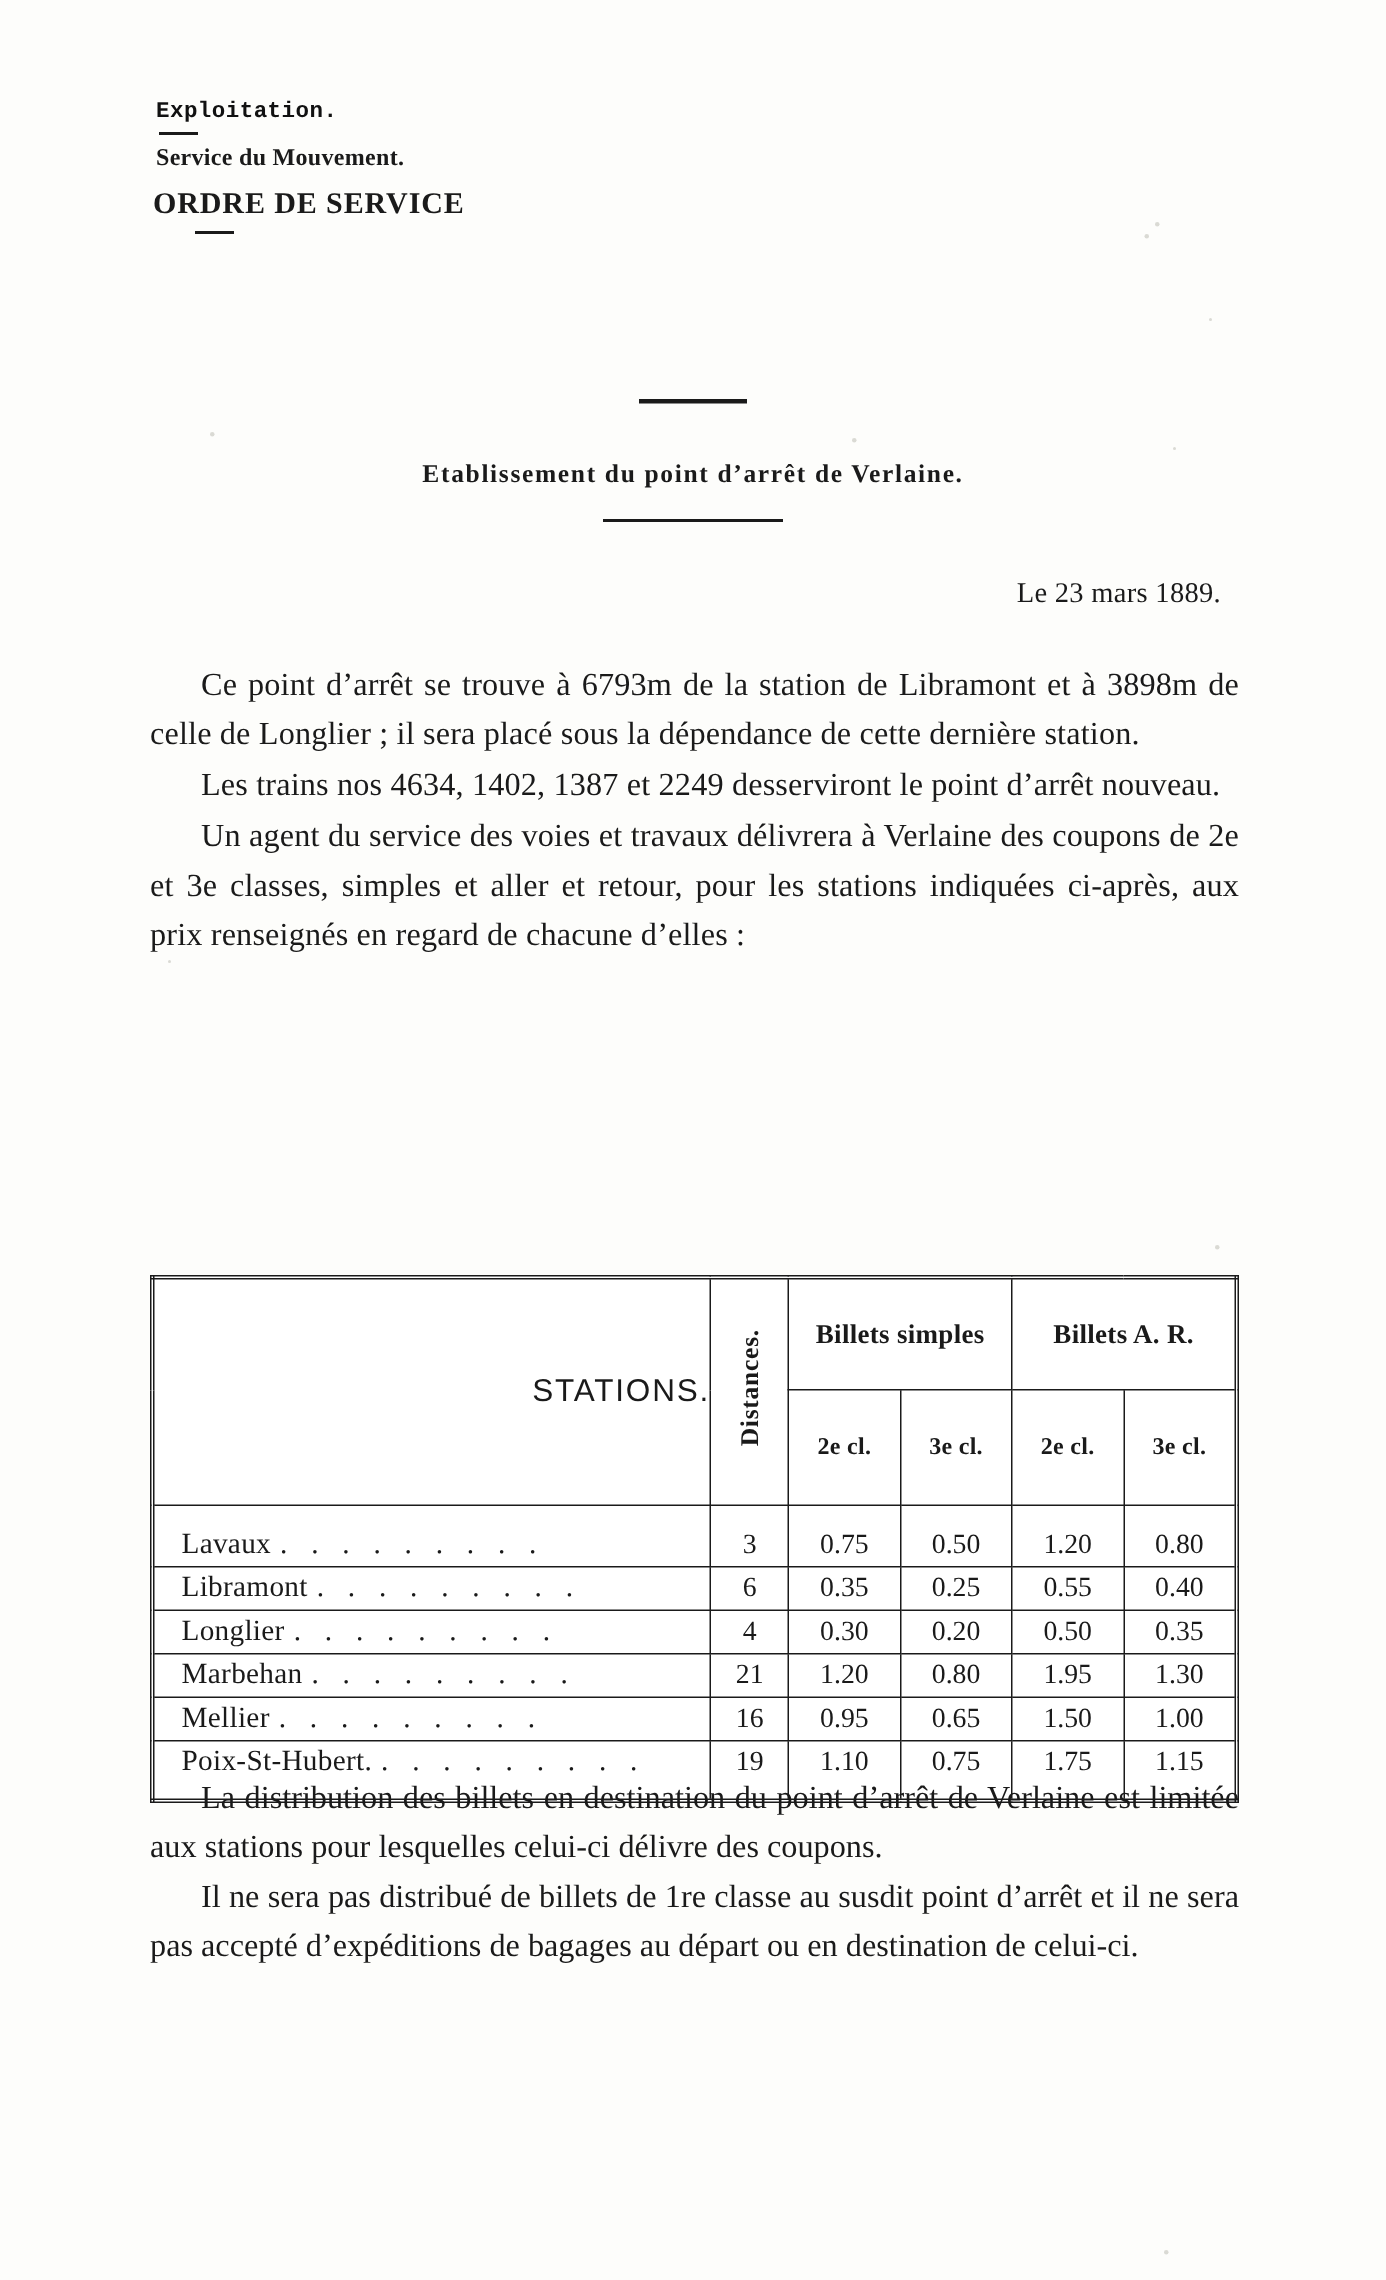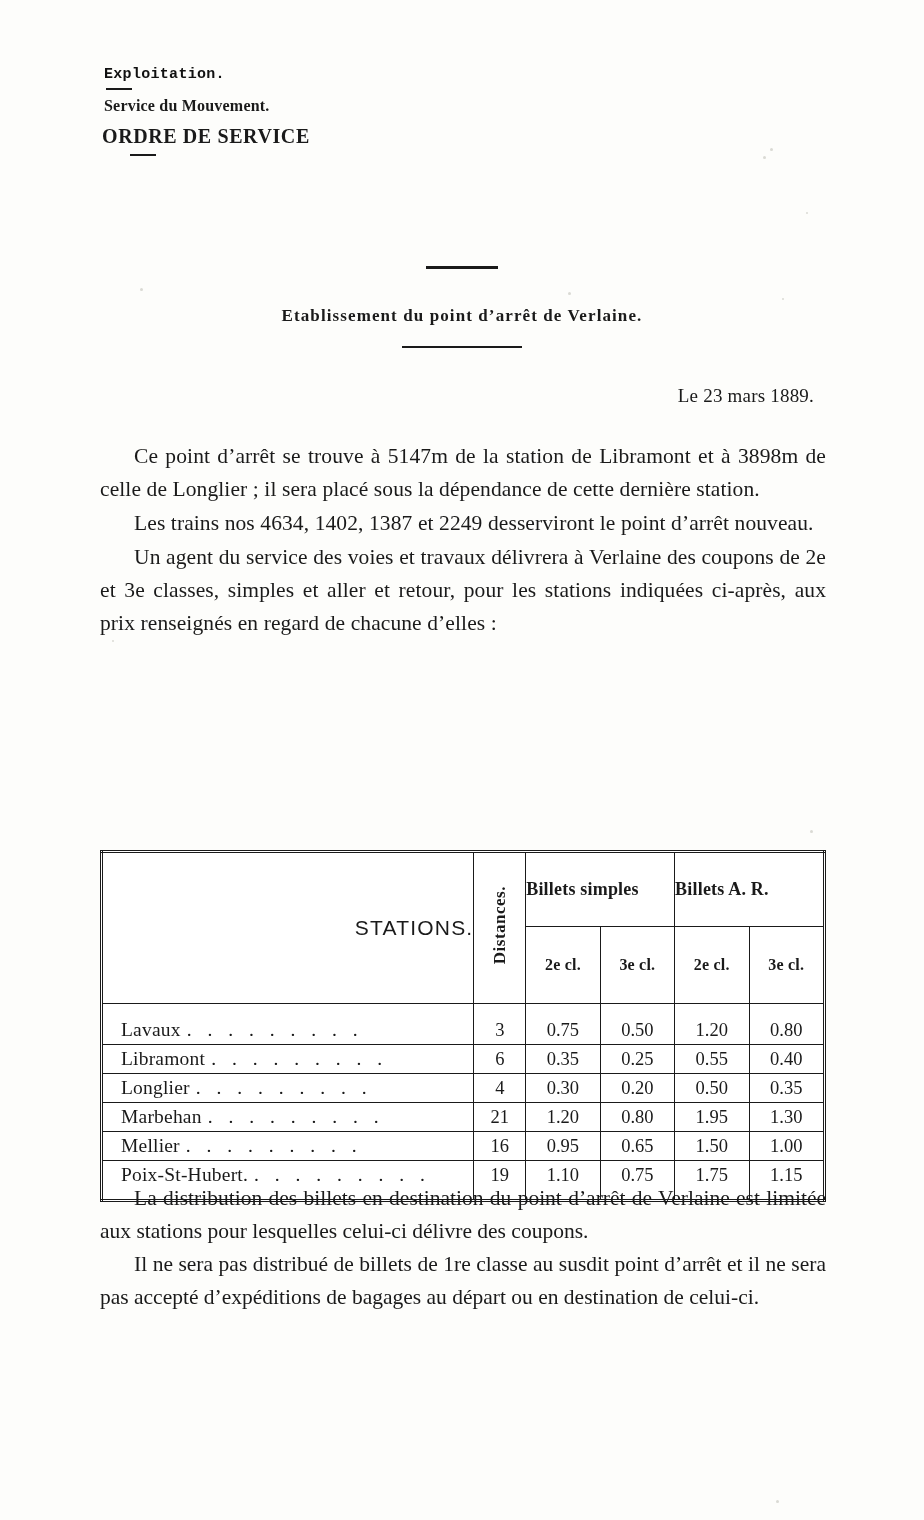--- a/index.html
+++ b/index.html
@@ -173,21 +173,21 @@
   }
   .th-dist span {
     display: inline-block;
     writing-mode: vertical-rl;
     transform: rotate(180deg);
     font-size: 17px;
     letter-spacing: .5px;
     white-space: nowrap;
   }
   .th-group {
-    text-align: left;
+    text-align: center;
     font-size: 18px;
     height: 40px;
     letter-spacing: .2px;
   }
   .th-sub {
     text-align: center;
     font-size: 16px;
     height: 42px;
     letter-spacing: .2px;
   }
@@ -248,21 +248,21 @@
   </div>
 
   <div class="rule-mid"></div>
 
   <div class="subject">Etablissement du point d’arrêt de Verlaine.</div>
   <div class="rule-mid2"></div>
 
   <div class="date">Le 23 mars 1889.</div>
 
   <div class="body">
-    <p>Ce point d’arrêt se trouve à 5147m de la station de Libramont et à 3898m de celle de Longlier ; il sera placé sous la dépendance de cette dernière station.</p>
+    <p>Ce point d’arrêt se trouve à 6793m de la station de Libramont et à 3898m de celle de Longlier ; il sera placé sous la dépendance de cette dernière station.</p>
     <p>Les trains nos 4634, 1402, 1387 et 2249 desserviront le point d’arrêt nouveau.</p>
     <p>Un agent du service des voies et travaux délivrera à Verlaine des coupons de 2e et 3e classes, simples et aller et retour, pour les stations indiquées ci-après, aux prix renseignés en regard de chacune d’elles :</p>
   </div>
 
   <div class="tablewrap">
     <table class="fare">
       <thead>
         <tr>
           <th class="th-stations" rowspan="2">STATIONS.</th>
           <th class="th-dist" rowspan="2"><span>Distances.</span></th>

